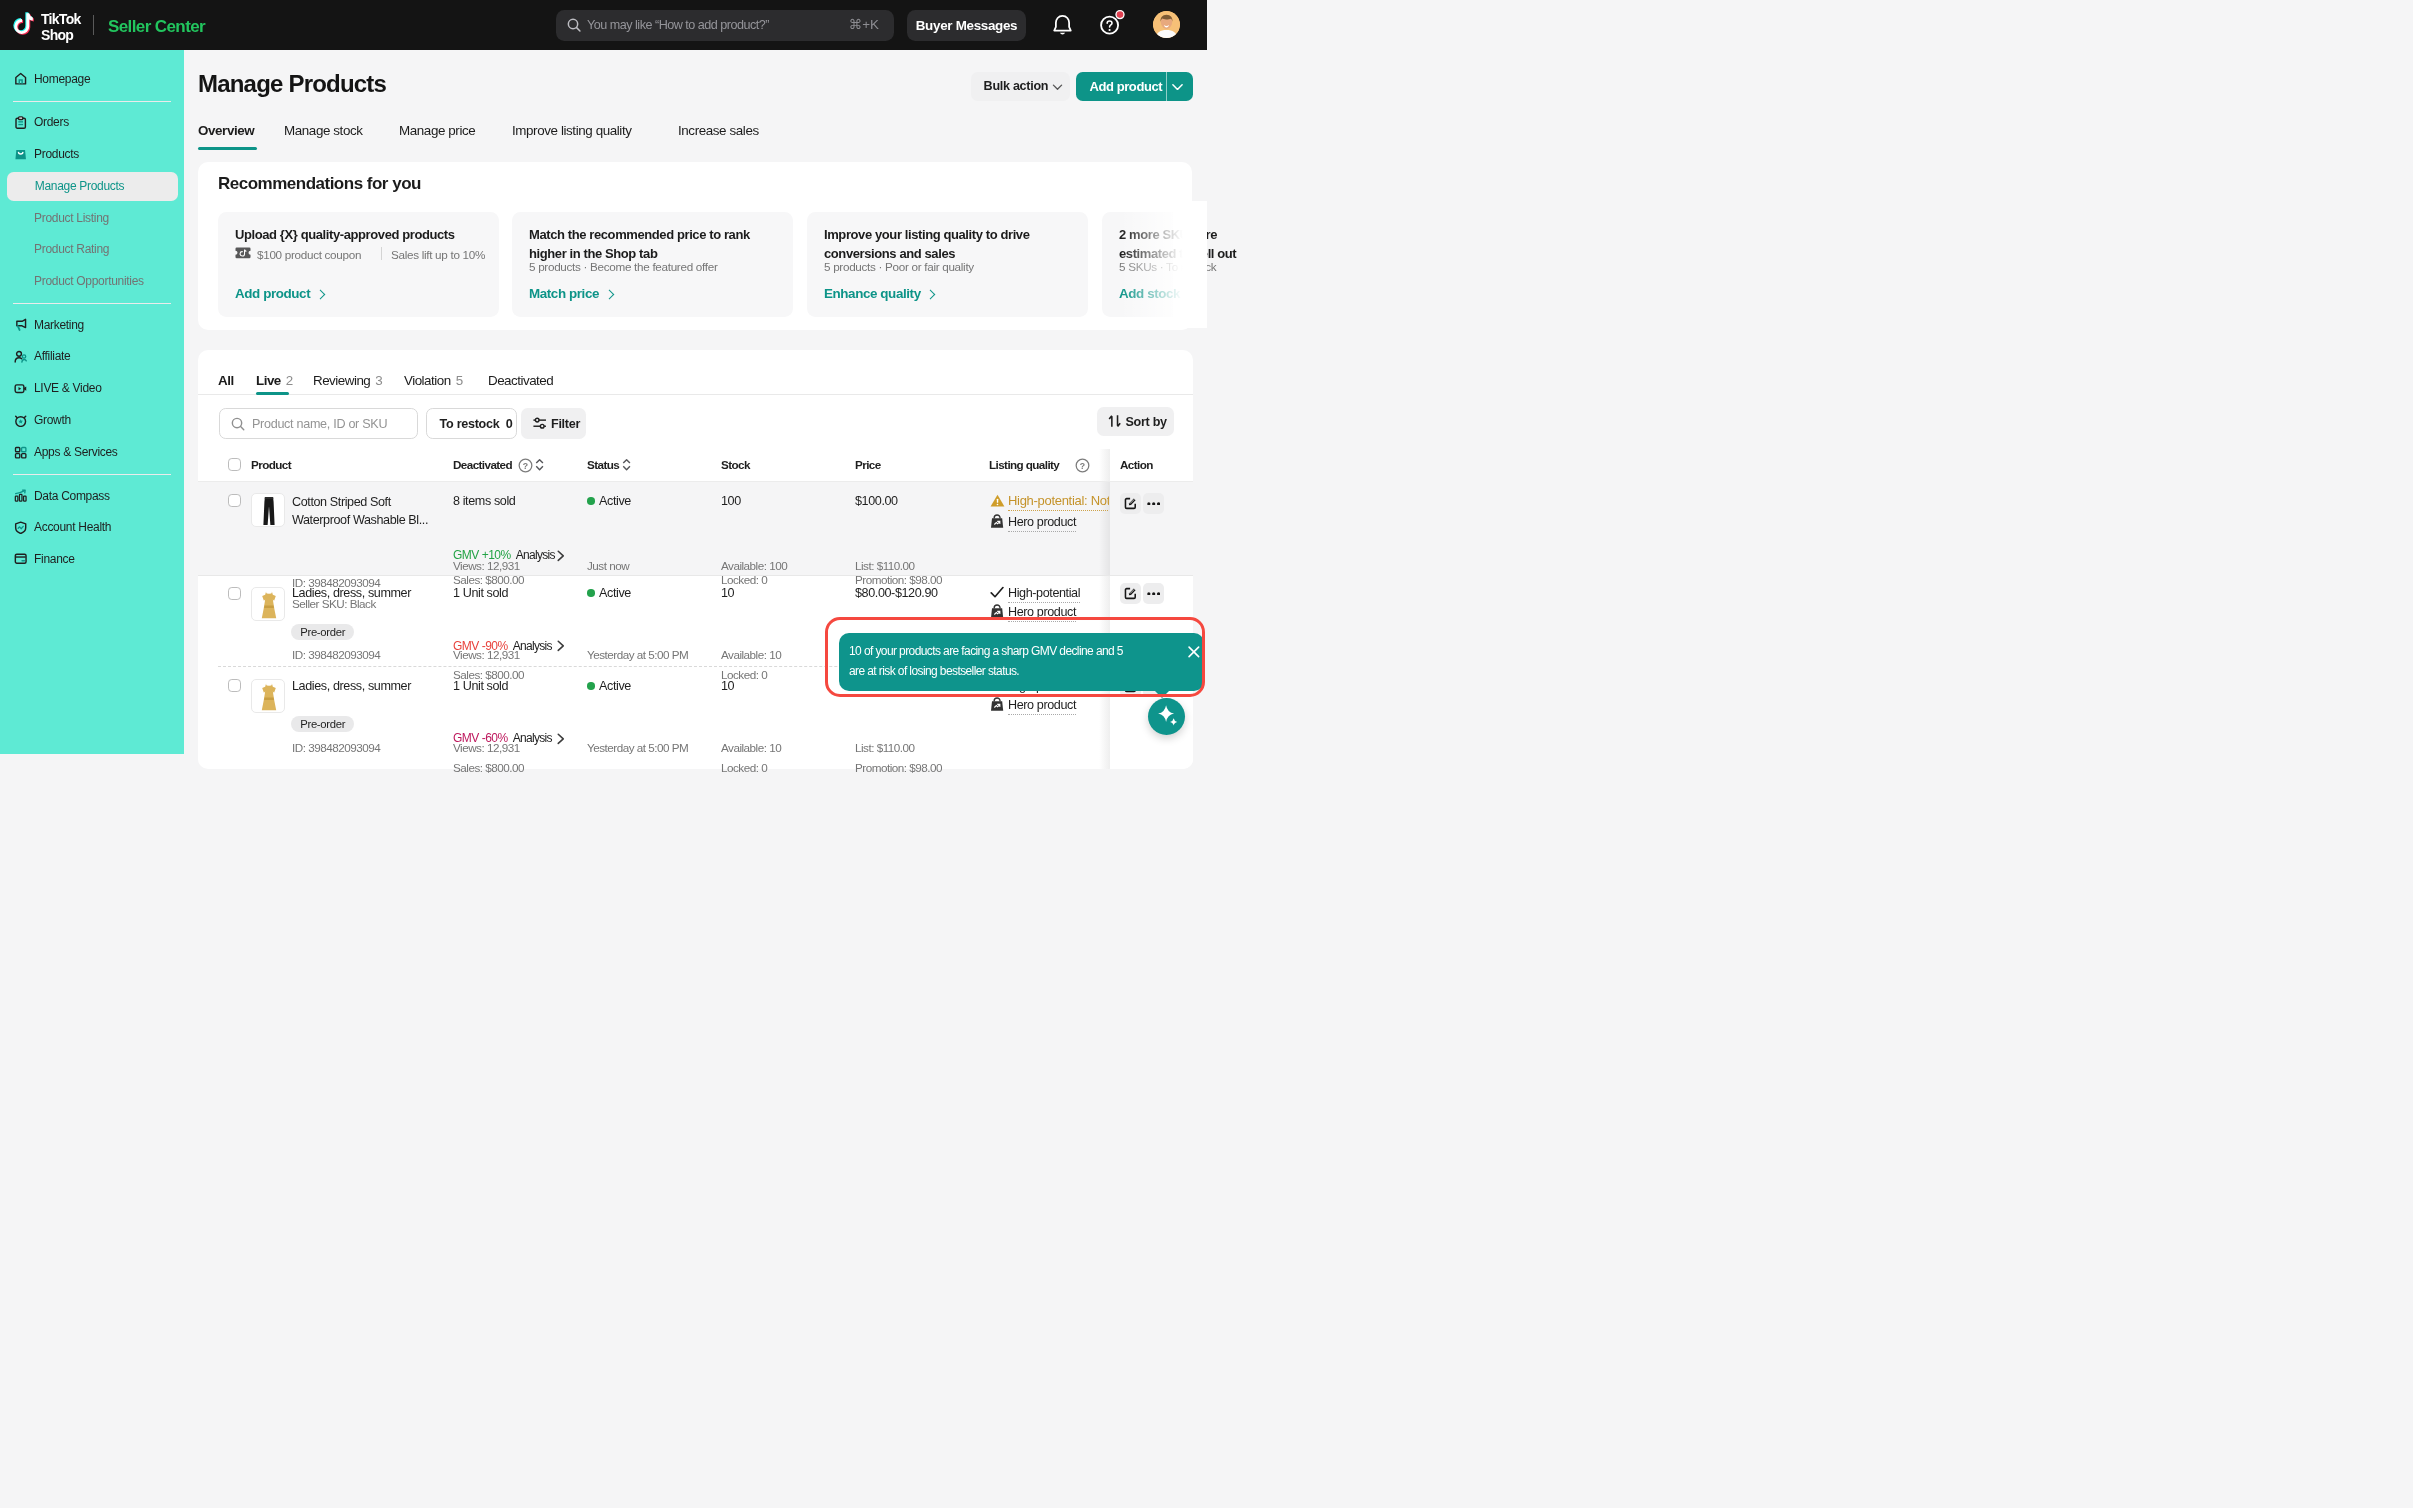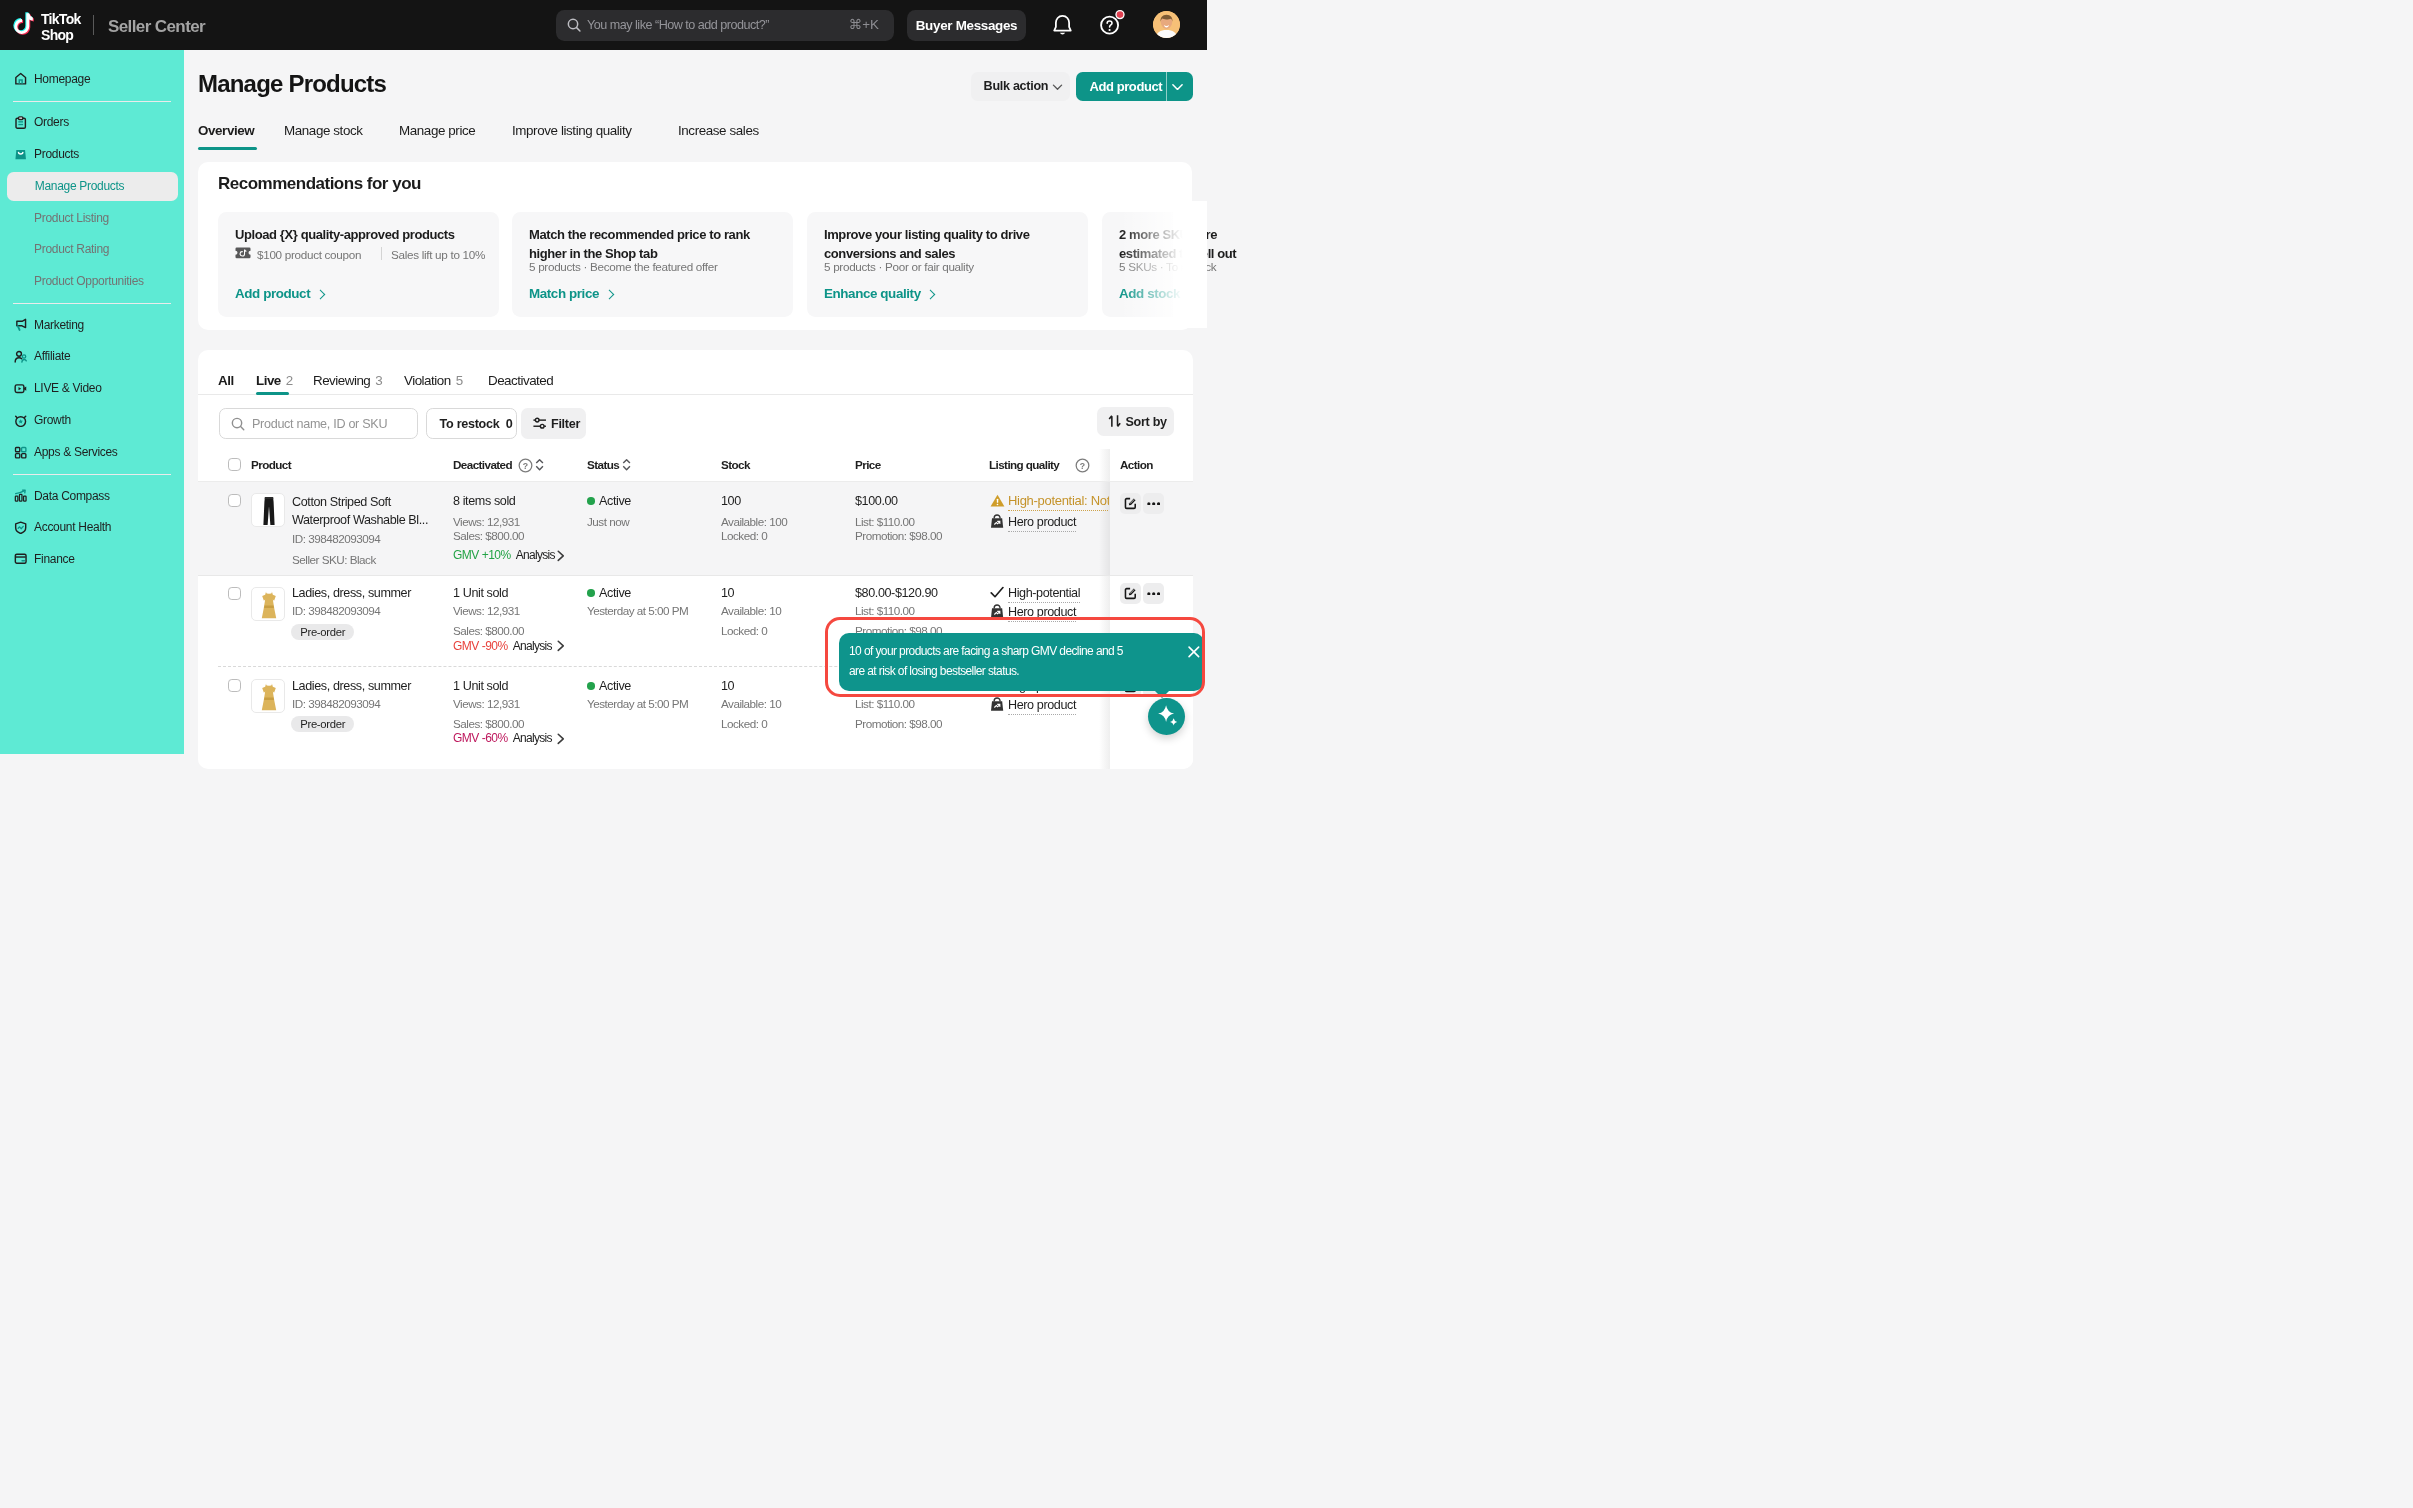--- a/index.html
+++ b/index.html
@@ -33,21 +33,21 @@
 .sc-meta { position:absolute; left:17px; font-size:11.7px; letter-spacing:-0.3px; color:#767676; line-height:12.6px; }
 .sc-link { position:absolute; left:17px; top:75px; font-size:13.4px; letter-spacing:-0.4px; font-weight:700; color:#0d9488; line-height:13.4px; }
 .chev { display:inline-block; width:6.7px; height:6.7px; border-right:1.8px solid #0d9488; border-top:1.8px solid #0d9488; transform:rotate(45deg); margin-left:6.7px; margin-bottom:0.8px; }
 
 .tab2 { position:absolute; top:374px; font-size:13.4px; letter-spacing:-0.5px; font-weight:700; color:#1c1c1c; line-height:13.4px; z-index:4; }
 .tab2 i { font-style:normal; font-weight:400; color:#8c8c8c; margin-left:5px; }
 .input { position:absolute; border:0.8px solid #d9d9d9; border-radius:6.7px; background:#fff; }
 .gbtn { position:absolute; border-radius:6.7px; background:#f0f0f1; font-size:13.4px; font-weight:700; color:#1f1f1f; }
 .th { position:absolute; font-size:11.7px; letter-spacing:-0.6px; font-weight:700; color:#1f1f1f; line-height:12.6px; z-index:4; }
 .cell-b { position:absolute; font-size:12.6px; letter-spacing:-0.4px; color:#1f1f1f; line-height:14.2px; z-index:4; }
-.cell-g { position:absolute; font-size:11.7px; letter-spacing:-0.5px; color:#767676; line-height:12.6px; z-index:4; }
+.cell-g { position:absolute; font-size:11.7px; letter-spacing:-0.5px; color:#767676; line-height:12.6px; z-index:4;margin-top:44px; }
 .checkbox { position:absolute; width:13.4px; height:13.4px; border:1.3px solid #bcbcbc; border-radius:3.8px; background:#fff; z-index:4; }
 .thumb { position:absolute; width:34px; height:34px; border:0.8px solid #e9e9e9; border-radius:5px; background:#fff; overflow:hidden; z-index:4; }
 .dot { position:absolute; width:7.5px; height:7.5px; border-radius:50%; background:#23a24c; z-index:4; }
 .pill { position:absolute; height:16.3px; border-radius:8.4px; background:#e9e9ea; font-size:11.3px; letter-spacing:-0.3px; color:#1f1f1f; line-height:16.3px; padding:0 9.2px; z-index:4; }
 .actbtn { position:absolute; width:20.5px; height:20.5px; border-radius:5px; background:#ededee; z-index:5; }
 .dotted { border-bottom:1.3px dotted #9b9b9b; padding-bottom:2.1px; }
 
 .toast { position:absolute; left:839px; top:633px; width:365px; height:58px; border-radius:10px; background:#0e948c; z-index:30; }
 .toast .msg { position:absolute; left:10px; top:9.2px; font-size:12px; letter-spacing:-0.6px; color:#fff; line-height:19.7px; }
 .tail { position:absolute; left:1154px; top:690px; width:0; height:0; border-left:8px solid transparent; border-right:8px solid transparent; border-top:8px solid #0e948c; z-index:30; }
@@ -65,21 +65,21 @@
         </g>
     <g transform="translate(1.2,3.4)">
           <path d="M20.5 2 L20.5 22.5 A7 7 0 1 1 14 15.6 L14 10.9 A11.5 11.5 0 1 0 25 22.5 L25 11.5 A12 12 0 0 0 30.5 13.2 L30.5 8.6 A8.3 8.3 0 0 1 25 2 Z" fill="#fe2c55" transform="scale(0.78)"></path>
         </g>
     <g transform="translate(0,2.3)">
           <path d="M20.5 2 L20.5 22.5 A7 7 0 1 1 14 15.6 L14 10.9 A11.5 11.5 0 1 0 25 22.5 L25 11.5 A12 12 0 0 0 30.5 13.2 L30.5 8.6 A8.3 8.3 0 0 1 25 2 Z" fill="#ffffff" transform="scale(0.78)"></path>
         </g>
   </svg>
   <div class="t" style="left:41px;top:11px;font-size:14px;line-height:16px;font-weight:700;letter-spacing:-0.7px;color:#fff">TikTok<br>Shop</div>
   <div class="abs" style="left:93px;top:15px;width:0.8px;height:20px;background:#5a5a5a"></div>
-  <div class="t" style="left:108px;top:16px;font-size:17px;font-weight:600;color:#a3a3a3;letter-spacing:-0.6px">Seller Center</div>
+  <div class="t" style="left:108px;top:16px;font-size:17px;font-weight:600;color:#22c55e;letter-spacing:-0.6px">Seller Center</div>
   <div class="hsearch">
     <svg class="abs" style="left:11px;top:8.4px" width="14.2" height="14.2" viewBox="0 0 17 17">
           <circle cx="7.2" cy="7.2" r="5.6" fill="none" stroke="#bdbdc2" stroke-width="1.8"></circle>
           <line x1="11.5" y1="11.5" x2="15.5" y2="15.5" stroke="#bdbdc2" stroke-width="1.8" stroke-linecap="round"></line>
         </svg>
     <div class="ph">You may like “How to add product?”</div>
     <div class="kbd">⌘+K</div>
   </div>
   <div class="hbtn">Buyer Messages</div>
   <svg class="abs" style="left:1052px;top:14.2px" width="21" height="22.6" viewBox="0 0 25 27">

